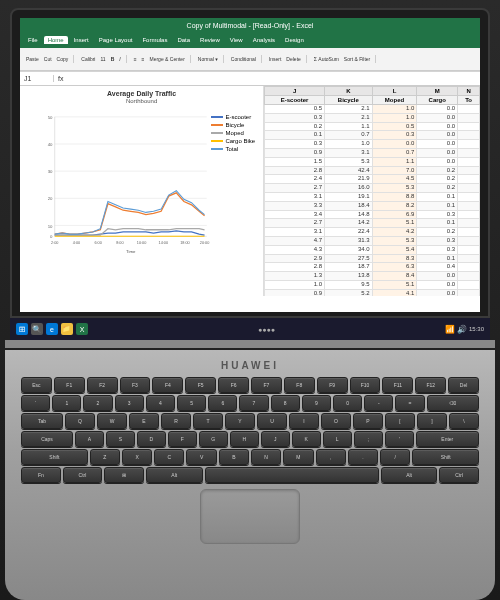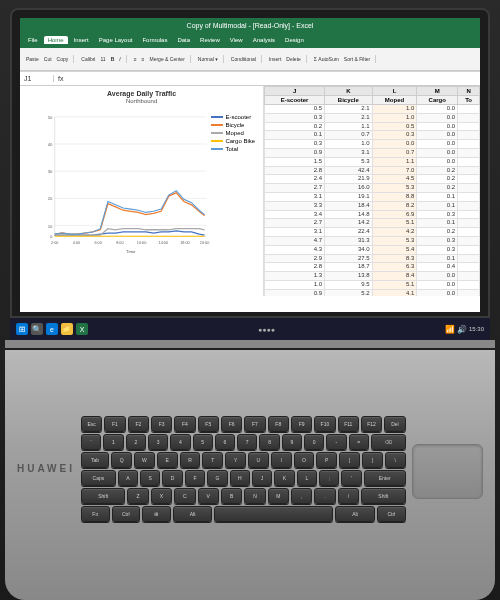--- a/index.html
+++ b/index.html
@@ -284,21 +284,21 @@
       color: #ccc;
     }
 
     
     .keyboard-base {
       width: 490px;
       background: linear-gradient(180deg, #b8b8b8 0%, #a0a0a0 40%, #888 100%);
       border-radius: 0 0 20px 20px;
       padding: 8px 12px 20px 12px;
       display: flex;
-      flex-direction: row;
+      flex-direction: column;
       align-items: center;
       gap: 2px;
       margin-top: 0;
       height: 250px;
       position: relative;
     }
 
     .keyboard-hinge {
       width: 490px;
       height: 8px;

